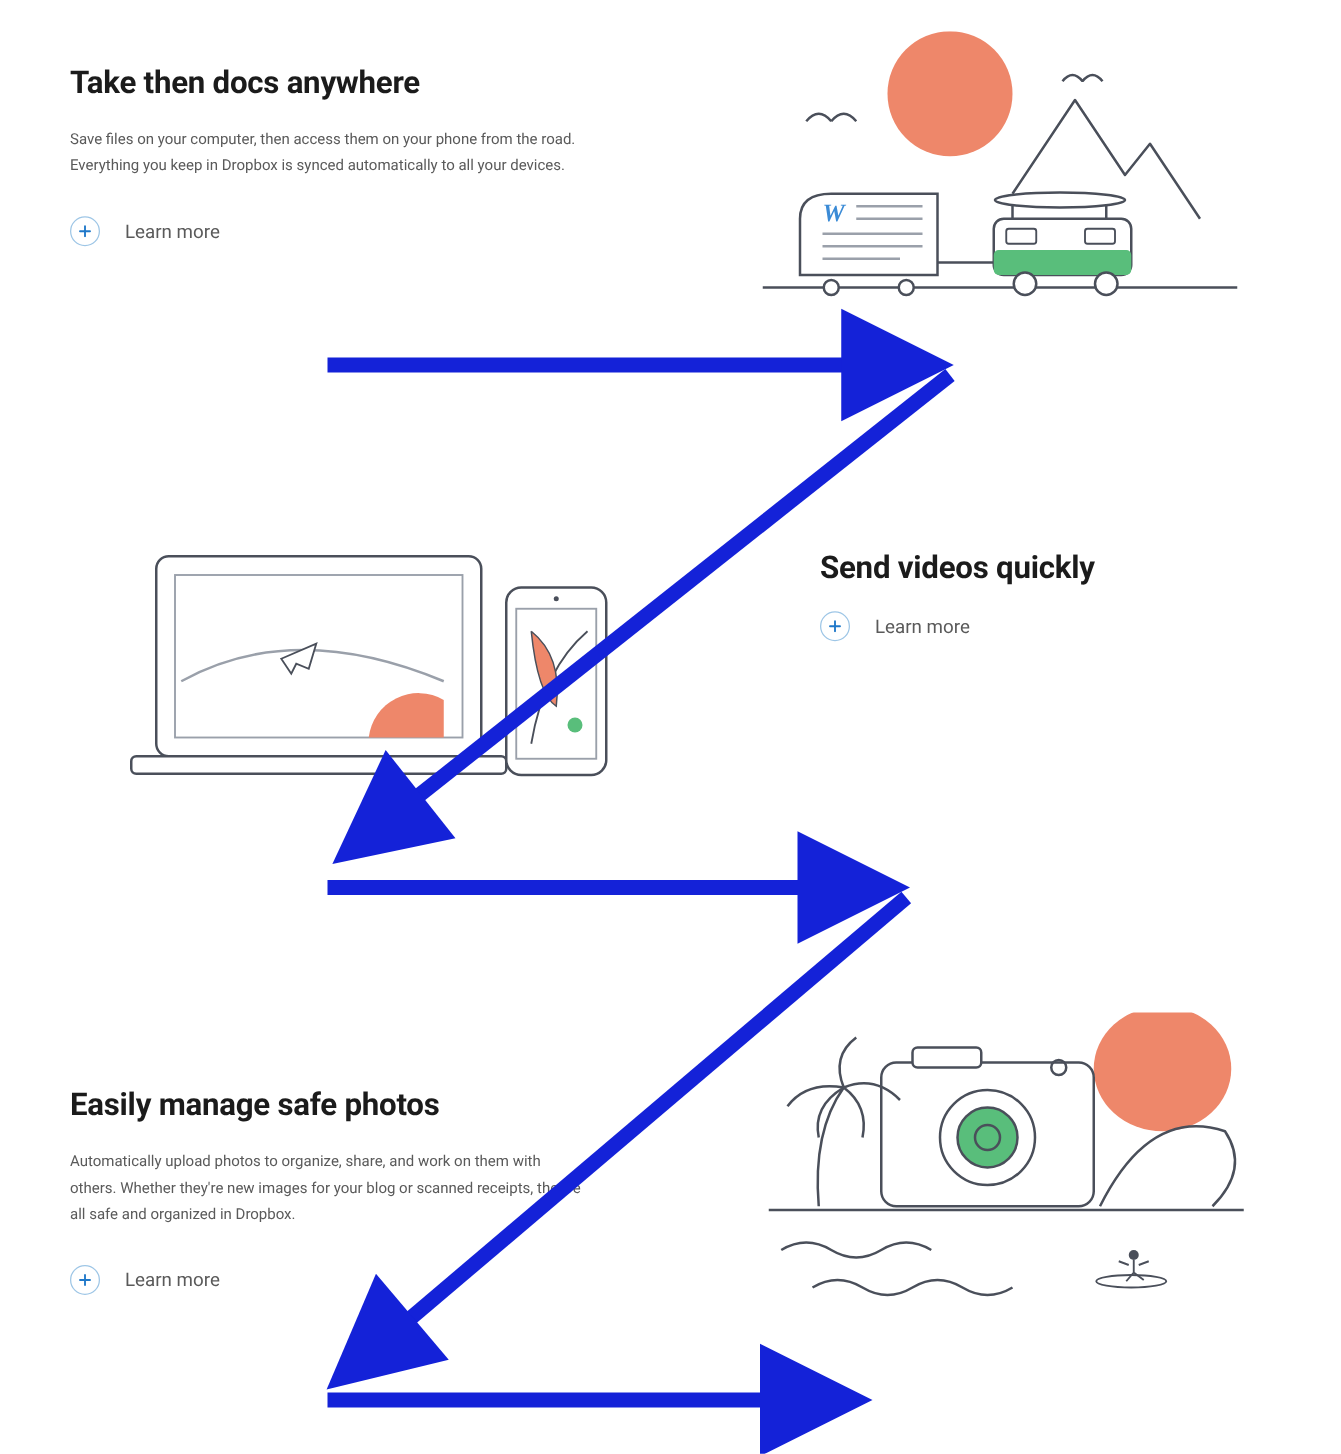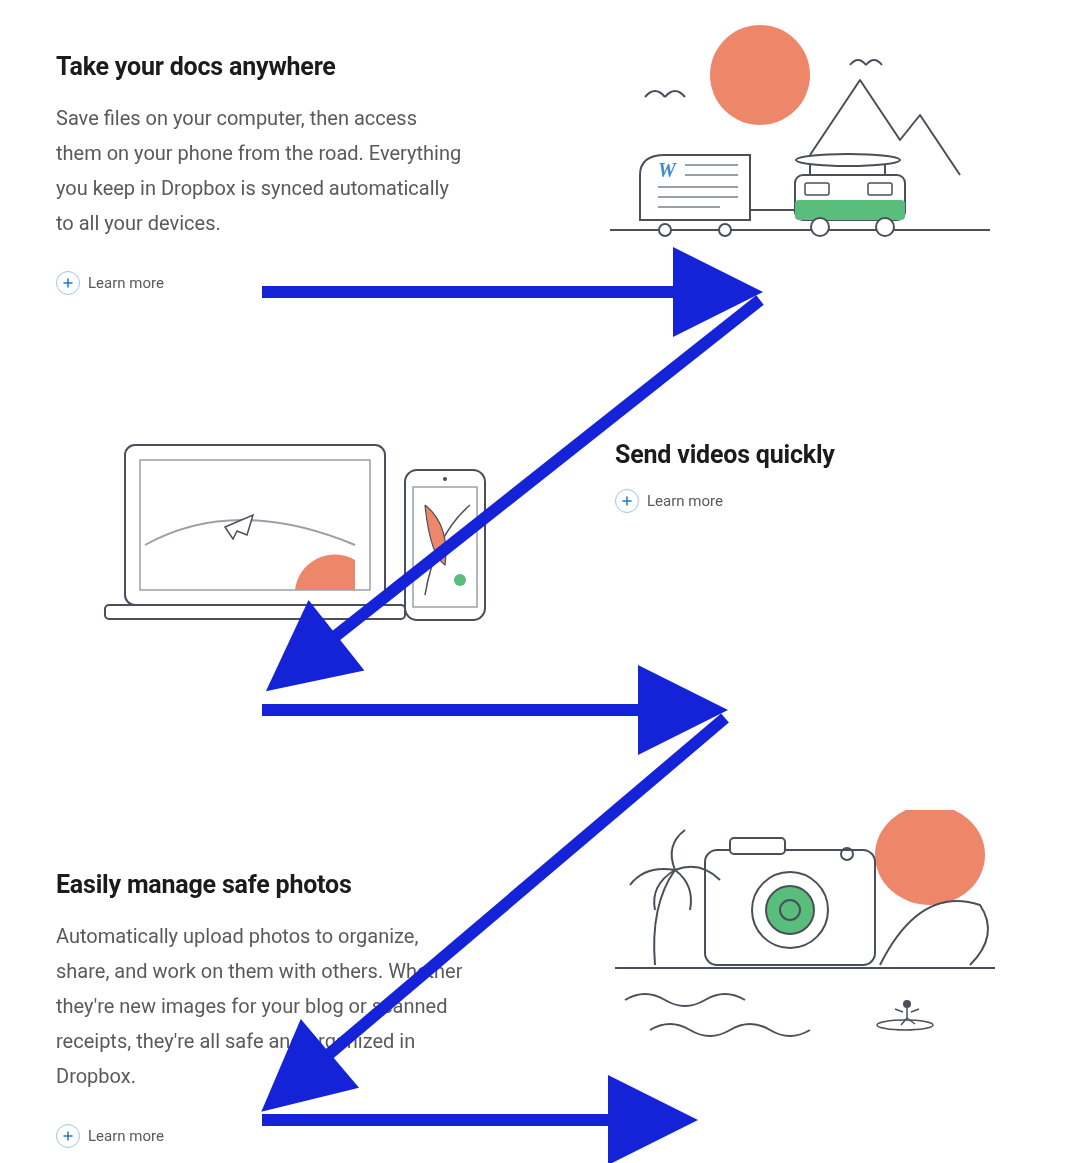--- a/index.html
+++ b/index.html
@@ -21,29 +21,29 @@
     width: 410px;
   }
   .title {
     font-size: 25px;
     font-weight: 700;
     color: #1b1b1b;
     margin-bottom: 20px;
     letter-spacing: -0.2px;
   }
   .desc {
-    font-size: 20px;
+    font-size: 12px;
     line-height: 1.75;
     color: #5a5a5a;
     margin-bottom: 30px;
   }
   .learn-more {
     display: inline-flex;
     align-items: center;
-    gap: 8px;
+    gap: 20px;
     text-decoration: none;
     color: #5a5a5a;
     font-size: 15px;
     cursor: pointer;
   }
   .plus-circle {
     width: 24px;
     height: 24px;
     border: 1px solid #9ec6e6;
     border-radius: 50%;
@@ -61,21 +61,21 @@
     position: absolute;
     top: 0; left: 0;
     pointer-events: none;
   }
 </style>
 </head>
 <body>
 
 <div class="section">
   <div class="text-col" style="left:56px; top:52px;">
-    <h2 class="title">Take your docs anywhere</h2>
+    <h2 class="title">Take then docs anywhere</h2>
     <p class="desc">Save files on your computer, then access them on your phone from the road. Everything you keep in Dropbox is synced automatically to all your devices.</p>
     <a class="learn-more">
       <span class="plus-circle">
         <svg width="10" height="10" viewBox="0 0 10 10">
             <path d="M5 1v8M1 5h8" stroke="#1f78c9" stroke-width="1.5" stroke-linecap="round"></path>
           </svg>
       </span>
       <span>Learn more</span>
     </a>
   </div>
@@ -114,21 +114,21 @@
       <circle cx="210" cy="202" r="9" fill="#fff" stroke="#4a4f5a" stroke-width="2"></circle>
       <circle cx="275" cy="202" r="9" fill="#fff" stroke="#4a4f5a" stroke-width="2"></circle>
 
       <rect x="195" y="158" width="24" height="12" rx="2" fill="none" stroke="#4a4f5a" stroke-width="1.5"></rect>
       <rect x="258" y="158" width="24" height="12" rx="2" fill="none" stroke="#4a4f5a" stroke-width="1.5"></rect>
     </svg>
   </div>
 </div>
 
 <div class="section">
-  <div class="text-col" style="left:615px; top:440px;">
+  <div class="text-col" style="left:656px; top:440px;">
     <h2 class="title">Send videos quickly</h2>
     <a class="learn-more">
       <span class="plus-circle">
         <svg width="10" height="10" viewBox="0 0 10 10">
             <path d="M5 1v8M1 5h8" stroke="#1f78c9" stroke-width="1.5" stroke-linecap="round"></path>
           </svg>
       </span>
       <span>Learn more</span>
     </a>
   </div>

